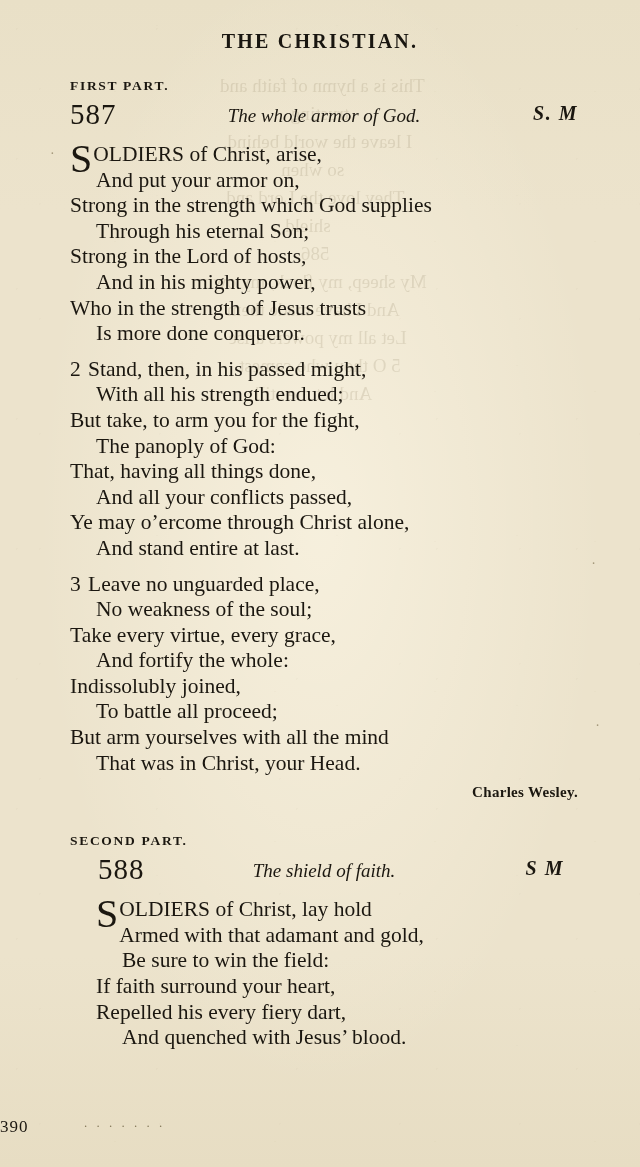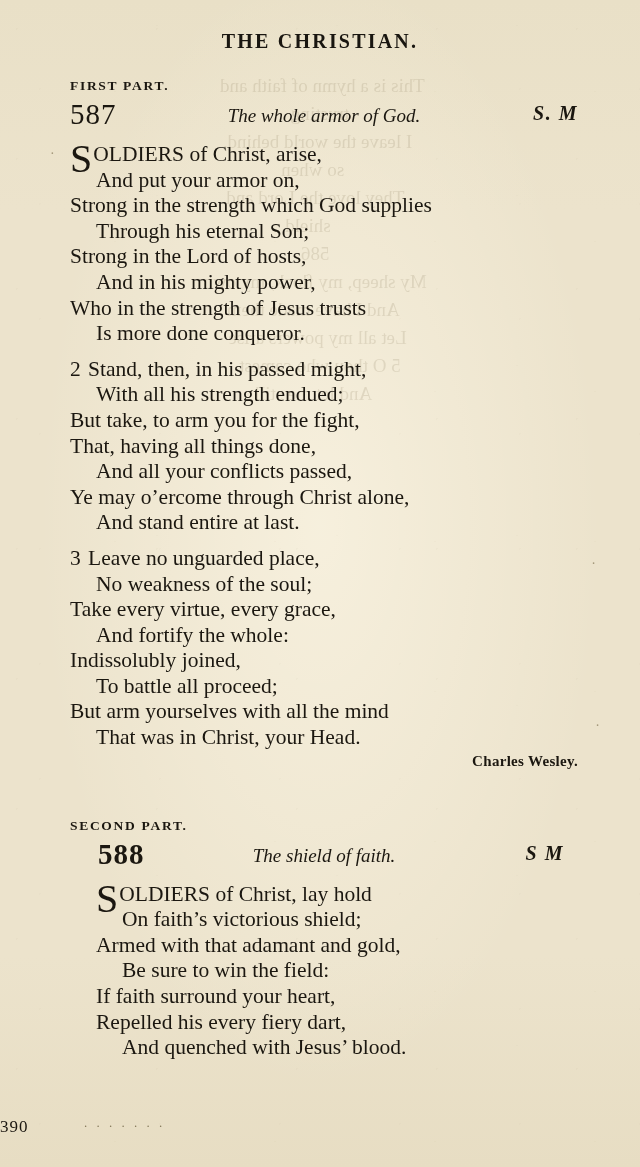--- a/index.html
+++ b/index.html
@@ -128,27 +128,27 @@
     font-size: 40px;
     line-height: 30px;
     margin-right: 1px;
     margin-top: 2px;
   }
   .stanza-num {
     display: inline-block;
     width: 18px;
   }
   .attribution {
-    margin-top: 2px;
+    margin-top: 8px;
     text-align: right;
     font-size: 15px;
     font-weight: bold;
     letter-spacing: 0.3px;
   }
-  .second-part-block { margin-top: 48px; }
+  .second-part-block { margin-top: 32px; }
   .page-number {
     position: absolute;
     left: 0; right: 0;
     bottom: 30px;
     text-align: left;
     font-size: 17px;
     letter-spacing: 1px;
   }
   .edge-mark {
     position: absolute;
@@ -213,20 +213,21 @@
           <div class="line">Strong in the Lord of hosts,</div>
           <div class="line ind">And in his mighty power,</div>
           <div class="line">Who in the strength of Jesus trusts</div>
           <div class="line ind">Is more done conqueror.</div>
         </div>
 
         <div class="stanza">
           <div class="line"><span class="stanza-num">2</span><span>Stand, then, in his passed might,</span></div>
           <div class="line ind">With all his strength endued;</div>
           <div class="line">But take, to arm you for the fight,</div>
+          <div class="line ind">The panoply of God:</div>
           <div class="line">That, having all things done,</div>
           <div class="line ind">And all your conflicts passed,</div>
           <div class="line">Ye may o’ercome through Christ alone,</div>
           <div class="line ind">And stand entire at last.</div>
         </div>
 
         <div class="stanza">
           <div class="line"><span class="stanza-num">3</span><span>Leave no unguarded place,</span></div>
           <div class="line ind">No weakness of the soul;</div>
           <div class="line">Take every virtue, every grace,</div>
@@ -236,28 +237,27 @@
           <div class="line">But arm yourselves with all the mind</div>
           <div class="line ind">That was in Christ, your Head.</div>
         </div>
 
         <div class="attribution">Charles Wesley.</div>
       </div>
 
       <div class="second-part-block">
         <div class="part-label">SECOND PART.</div>
         <div class="hymn-head">
-          <span class="hymn-number" style="left:28px;font-weight:bold;">588</span>
+          <span class="hymn-number" style="left:28px;">588</span>
           <span class="hymn-title">The shield of faith.</span>
           <span class="meter" style="right:14px;">S M</span>
         </div>
 
         <div class="stanza" style="padding-left:26px;">
           <div class="line dropcap-line"><span class="dropcap">S</span><span>OLDIERS of Christ, lay hold</span></div>
-          <div class="line ind">On faith’s victorious shield;</div>
           <div class="line">Armed with that adamant and gold,</div>
           <div class="line ind">Be sure to win the field:</div>
           <div class="line">If faith surround your heart,</div>
           <div class="line">Repelled his every fiery dart,</div>
           <div class="line ind">And quenched with Jesus’ blood.</div>
         </div>
       </div>
 
     </div>
 

